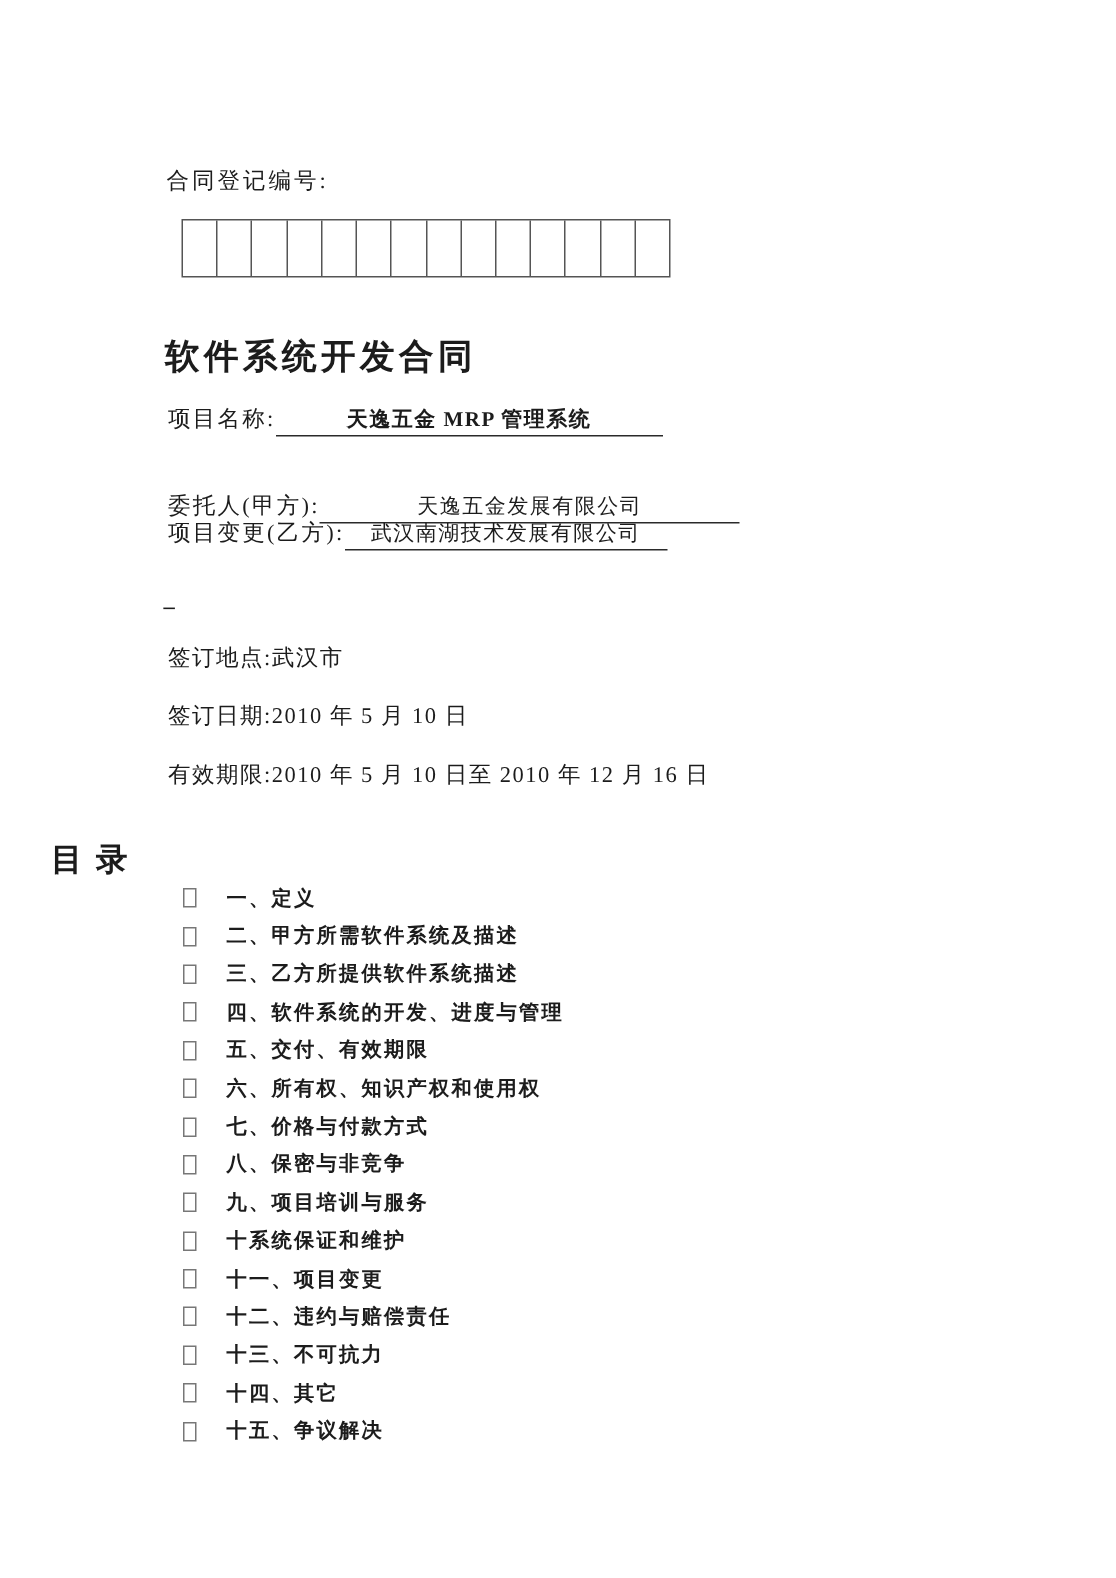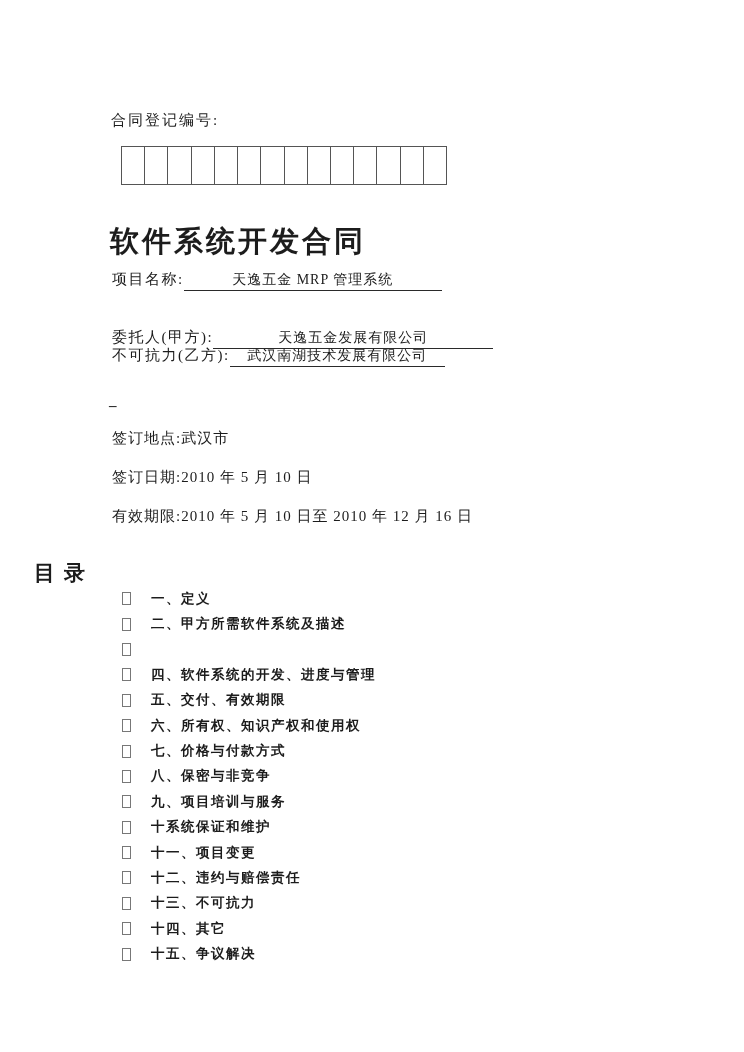--- a/index.html
+++ b/index.html
@@ -9,28 +9,28 @@
     background:#ffffff;
     color:#1c1c1c;
     font-family:"Liberation Serif","DejaVu Serif",serif;
     overflow:hidden;
   }
   .abs{position:absolute;}
   .reg-label{left:111px;top:111px;font-size:15px;letter-spacing:2px;white-space:nowrap;}
   .reg-grid{left:121px;top:146px;width:326px;height:39px;border:1px solid #555;display:flex;box-sizing:border-box;}
   .reg-cell{flex:1 1 auto;border-right:1px solid #555;}
   .reg-cell:last-child{border-right:none;}
-  .doc-title{left:110px;top:222px;margin:0;font-size:29px;font-weight:bold;letter-spacing:3px;white-space:nowrap;}
+  .doc-title{left:110px;top:222px;margin:0;font-size:23px;font-weight:bold;letter-spacing:3px;white-space:nowrap;}
   .field-row{left:112px;font-size:15px;letter-spacing:1.5px;white-space:nowrap;}
   .field-row.f0{top:270px;}
   .field-row.f1{top:328px;}
   .field-row.f2{top:346px;}
   .field-value{display:inline-block;text-align:center;border-bottom:1px solid #2a2a2a;
     font-size:14px;letter-spacing:1px;padding-bottom:1px;vertical-align:baseline;}
-  .f0 .field-value{width:258px;}
+  .f0 .field-value{width:258px;font-weight:bold;}
   .f1 .field-value{width:280px;}
   .f2 .field-value{width:215px;}
   .dash-mark{left:109px;top:392px;font-size:15px;font-weight:bold;}
   .info-line{left:112px;font-size:15px;letter-spacing:1px;white-space:nowrap;}
   .info-line.i0{top:429px;}
   .info-line.i1{top:468px;}
   .info-line.i2{top:507px;}
   .toc-heading{left:0;top:541px;width:744px;text-align:left;margin:18px;
     font-size:21px;font-weight:bold;letter-spacing:9px;padding-left:16px;}
   .toc-list{left:111px;top:575px;margin:11px;padding:0;list-style:none;}
@@ -66,21 +66,21 @@
 
   <div class="abs field-row f0">
     <span>项目名称:</span><span class="field-value">天逸五金 MRP 管理系统</span>
   </div>
 
   <div class="abs field-row f1">
     <span>委托人(甲方):</span><span class="field-value">天逸五金发展有限公司</span>
   </div>
 
   <div class="abs field-row f2">
-    <span>不可抗力(乙方):</span><span class="field-value">武汉南湖技术发展有限公司</span>
+    <span>项目变更(乙方):</span><span class="field-value">武汉南湖技术发展有限公司</span>
   </div>
 
   <div class="abs dash-mark">_</div>
 
   <div class="abs info-line i0">签订地点:武汉市</div>
   <div class="abs info-line i1">签订日期:2010 年 5 月 10 日</div>
   <div class="abs info-line i2">有效期限:2010 年 5 月 10 日至 2010 年 12 月 16 日</div>
 
   <h2 class="abs toc-heading">目录</h2>
 
@@ -88,20 +88,21 @@
     <li class="toc-item">
         <span class="bullet"></span>
         <span>一、定义</span>
       </li>
     <li class="toc-item">
         <span class="bullet"></span>
         <span>二、甲方所需软件系统及描述</span>
       </li>
     <li class="toc-item">
         <span class="bullet"></span>
+        <span>三、乙方所提供软件系统描述</span>
       </li>
     <li class="toc-item">
         <span class="bullet"></span>
         <span>四、软件系统的开发、进度与管理</span>
       </li>
     <li class="toc-item">
         <span class="bullet"></span>
         <span>五、交付、有效期限</span>
       </li>
     <li class="toc-item">

